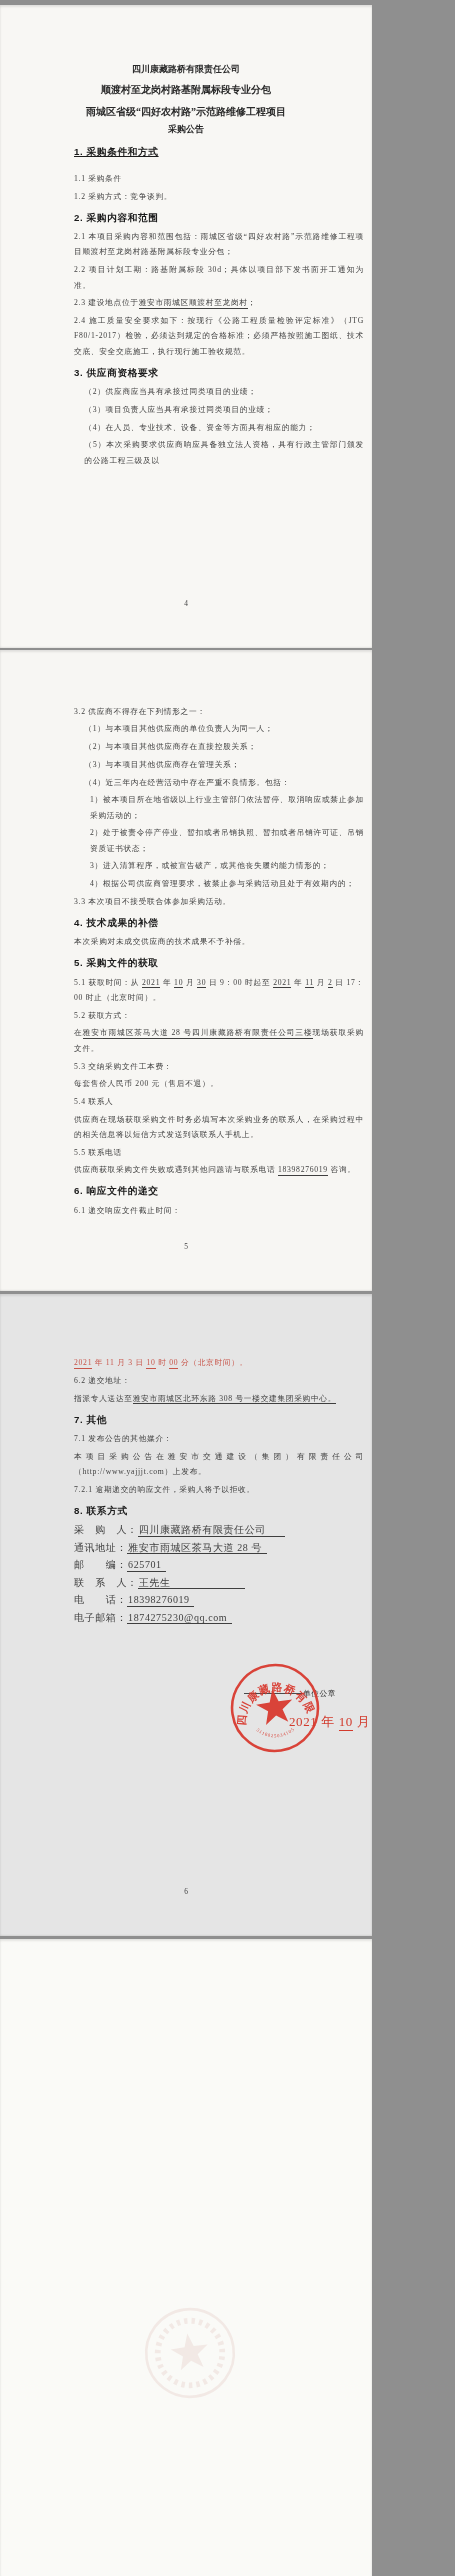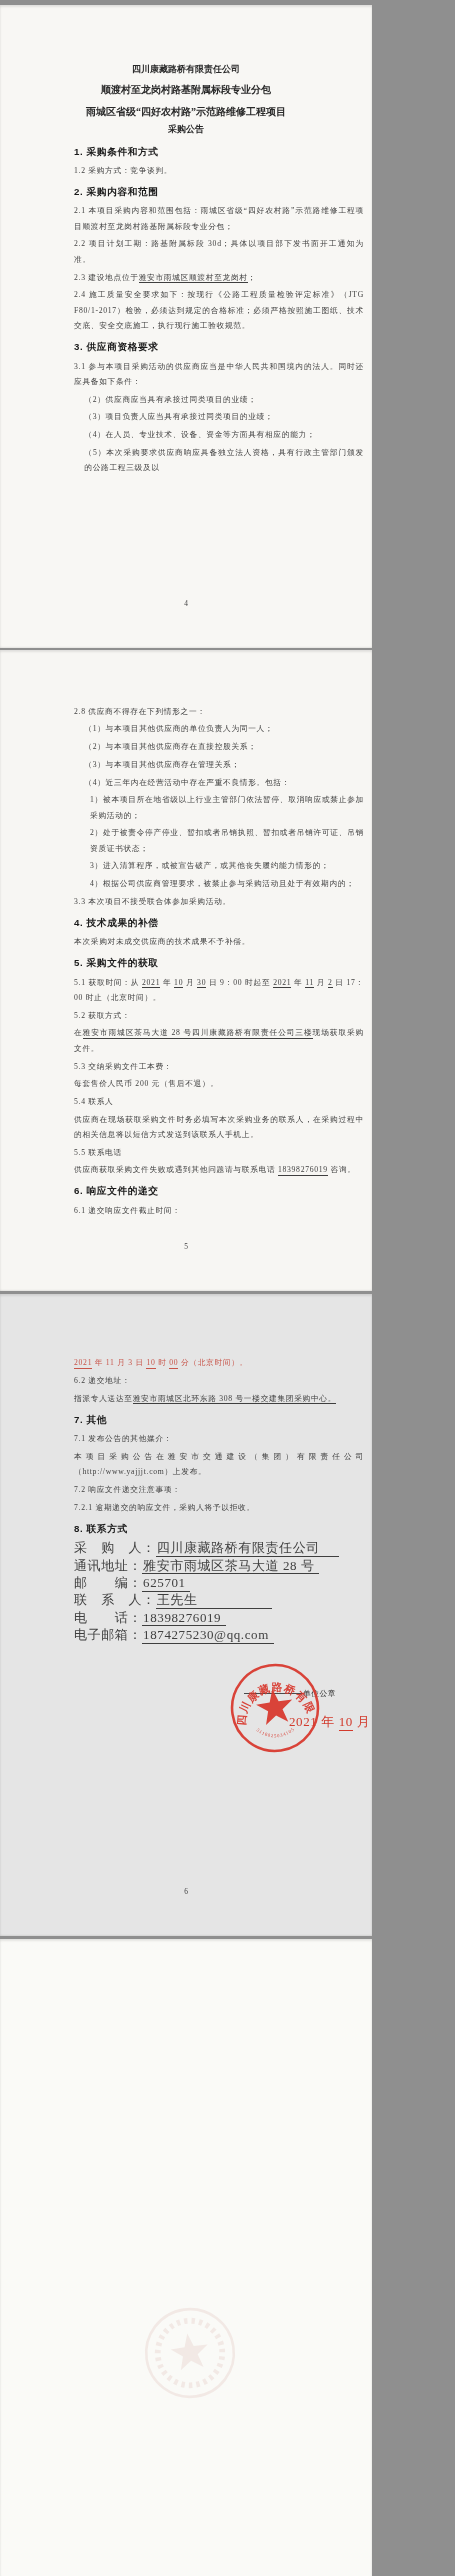--- a/index.html
+++ b/index.html
@@ -27,33 +27,33 @@
     text-align:center;font-weight:bold;color:#2a2a2a;
     margin:0 0 0 -66px; 
   }
   .t-small{font-size:9px;line-height:17px;}
   .t-big{font-size:10px;line-height:19.4px;margin-top:2.3px;}
   .h1{
     font-family:"Liberation Sans","DejaVu Sans",sans-serif;
     font-size:9.7px;font-weight:bold;color:#1b1b1b;
     line-height:17px;margin:4.6px 0 3.4px 0;letter-spacing:0.6px;
   }
-  .h1.gap{}
+  .h1.gap{text-decoration:underline;}
   .p{font-size:7.7px;line-height:15.4px;margin:2.3px 0;letter-spacing:0.7px;text-align:justify;}
   .p.sub-gap{margin-top:11.4px;}
   .indent1{margin-left:10.3px;}
   .indent2{margin-left:16px;}
   .u{border-bottom:0.6px solid currentColor;padding-bottom:0.6px;}
   .red{color:#c8554a;}
   .red2{color:#d23a2c;}
   .page-no{
     position:absolute;left:0;right:0;bottom:40px;
     text-align:center;font-size:7.4px;color:#3f3f3f;letter-spacing:0;
   }
-  .crow{font-size:13px;line-height:15.4px;margin:2px 0;letter-spacing:0.6px;}
+  .crow{font-size:10px;line-height:15.4px;margin:2px 0;letter-spacing:0.6px;}
   .clabel{white-space:pre;}
   .cv{border-bottom:0.6px solid #3f3f3f;padding:0 4.6px 0.6px 1.1px;}
   .crow-0 .cv{padding-right:19.4px;}
   .crow-3 .cv{padding-right:74px;}
   .seal{position:absolute;left:227px;top:366px;width:96px;height:96px;z-index:3;opacity:.92;}
   .seal-caption{
     position:absolute;left:244px;top:395px;z-index:2;
     font-size:7.7px;color:#2e2e2e;letter-spacing:0.6px;white-space:nowrap;
   }
   .seal-line{display:inline-block;width:59px;border-bottom:0.6px solid #4a4a4a;vertical-align:2.3px;}
@@ -71,40 +71,40 @@
 
 <div class="stack">
 
   <div class="page page-1">
     <div class="title t-small">四川康藏路桥有限责任公司</div>
     <div class="title t-big">顺渡村至龙岗村路基附属标段专业分包</div>
     <div class="title t-big">雨城区省级“四好农村路”示范路维修工程项目</div>
     <div class="title t-small">采购公告</div>
 
     <div class="h1 gap">1. 采购条件和方式</div>
+    <div class="p sub-gap">1.1 采购条件</div>
     <div class="p">1.2 采购方式：竞争谈判。</div>
 
     <div class="h1">2. 采购内容和范围</div>
     <div class="p">2.1 本项目采购内容和范围包括：雨城区省级“四好农村路”示范路维修工程项目顺渡村至龙岗村路基附属标段专业分包；</div>
     <div class="p">2.2 项目计划工期：路基附属标段 30d；具体以项目部下发书面开工通知为准。</div>
     <div class="p"><span>2.3 建设地点位于</span><span class="u">雅安市雨城区顺渡村至龙岗村</span><span>；</span></div>
     <div class="p">2.4 施工质量安全要求如下：按现行《公路工程质量检验评定标准》（JTG F80/1-2017）检验，必须达到规定的合格标准；必须严格按照施工图纸、技术交底、安全交底施工，执行现行施工验收规范。</div>
 
     <div class="h1">3. 供应商资格要求</div>
-    <div class="p">3.1 参与本项目采购活动的供应商应当是中华人民共和国境内的法人。同时还应具备如下条件：</div>
     <div class="p indent1">（2）供应商应当具有承接过同类项目的业绩；</div>
     <div class="p indent1">（3）项目负责人应当具有承接过同类项目的业绩；</div>
     <div class="p indent1">（4）在人员、专业技术、设备、资金等方面具有相应的能力；</div>
     <div class="p indent1">（5）本次采购要求供应商响应具备独立法人资格，具有行政主管部门颁发的公路工程三级及以</div>
 
     <div class="page-no">4</div>
   </div>
 
   <div class="page page-2">
-    <div class="p">2.8 供应商不得存在下列情形之一：</div>
+    <div class="p">3.2 供应商不得存在下列情形之一：</div>
     <div class="p indent1">（1）与本项目其他供应商的单位负责人为同一人；</div>
     <div class="p indent1">（2）与本项目其他供应商存在直接控股关系；</div>
     <div class="p indent1">（3）与本项目其他供应商存在管理关系；</div>
     <div class="p indent1">（4）近三年内在经营活动中存在严重不良情形。包括：</div>
     <div class="p indent2">1）被本项目所在地省级以上行业主管部门依法暂停、取消响应或禁止参加采购活动的；</div>
     <div class="p indent2">2）处于被责令停产停业、暂扣或者吊销执照、暂扣或者吊销许可证、吊销资质证书状态；</div>
     <div class="p indent2">3）进入清算程序，或被宣告破产，或其他丧失履约能力情形的；</div>
     <div class="p indent2">4）根据公司供应商管理要求，被禁止参与采购活动且处于有效期内的；</div>
     <div class="p">3.3 本次项目不接受联合体参加采购活动。</div>
 
@@ -129,21 +129,20 @@
   </div>
 
   <div class="page page-3">
     <div class="p"><span class="u red">2021</span><span class="red"> 年 11 月 3 日 </span><span class="u red">10</span><span class="red"> 时 </span><span class="u red">00</span><span class="red"> 分（北京时间）。</span></div>
     <div class="p">6.2 递交地址：</div>
     <div class="p"><span>指派专人送达至</span><span class="u">雅安市雨城区北环东路 308 号一楼交建集团采购中心。</span></div>
 
     <div class="h1">7. 其他</div>
     <div class="p">7.1 发布公告的其他媒介：</div>
     <div class="p">本项目采购公告在雅安市交通建设（集团）有限责任公司（http://www.yajjjt.com）上发布。</div>
-    <div class="p">7.2 响应文件递交注意事项：</div>
     <div class="p">7.2.1 逾期递交的响应文件，采购人将予以拒收。</div>
 
     <div class="h1">8. 联系方式</div>
     <div class="crow crow-0"><span class="clabel">采　购　人：</span><span class="cv">四川康藏路桥有限责任公司</span></div>
     <div class="crow crow-1"><span class="clabel">通讯地址：</span><span class="cv">雅安市雨城区茶马大道 28 号</span></div>
     <div class="crow crow-2"><span class="clabel">邮　　编：</span><span class="cv">625701</span></div>
     <div class="crow crow-3"><span class="clabel">联　系　人：</span><span class="cv">王先生</span></div>
     <div class="crow crow-4"><span class="clabel">电　　话：</span><span class="cv">18398276019</span></div>
     <div class="crow crow-5"><span class="clabel">电子邮箱：</span><span class="cv">1874275230@qq.com</span></div>
 

